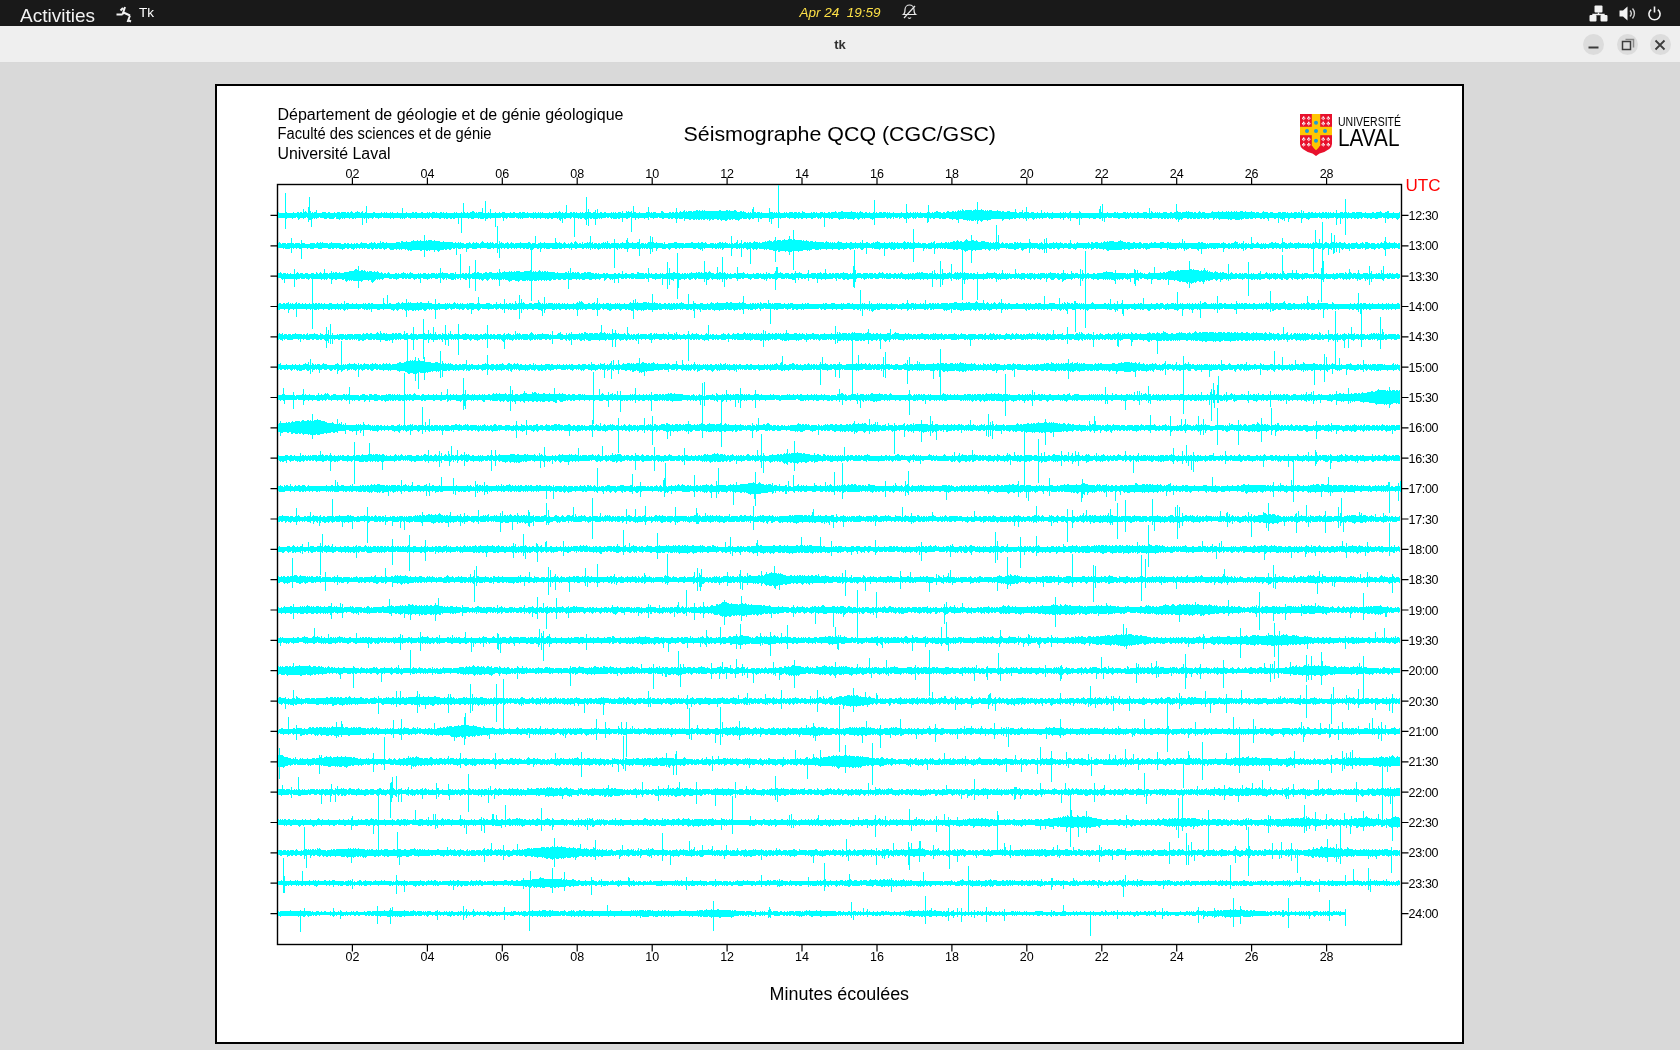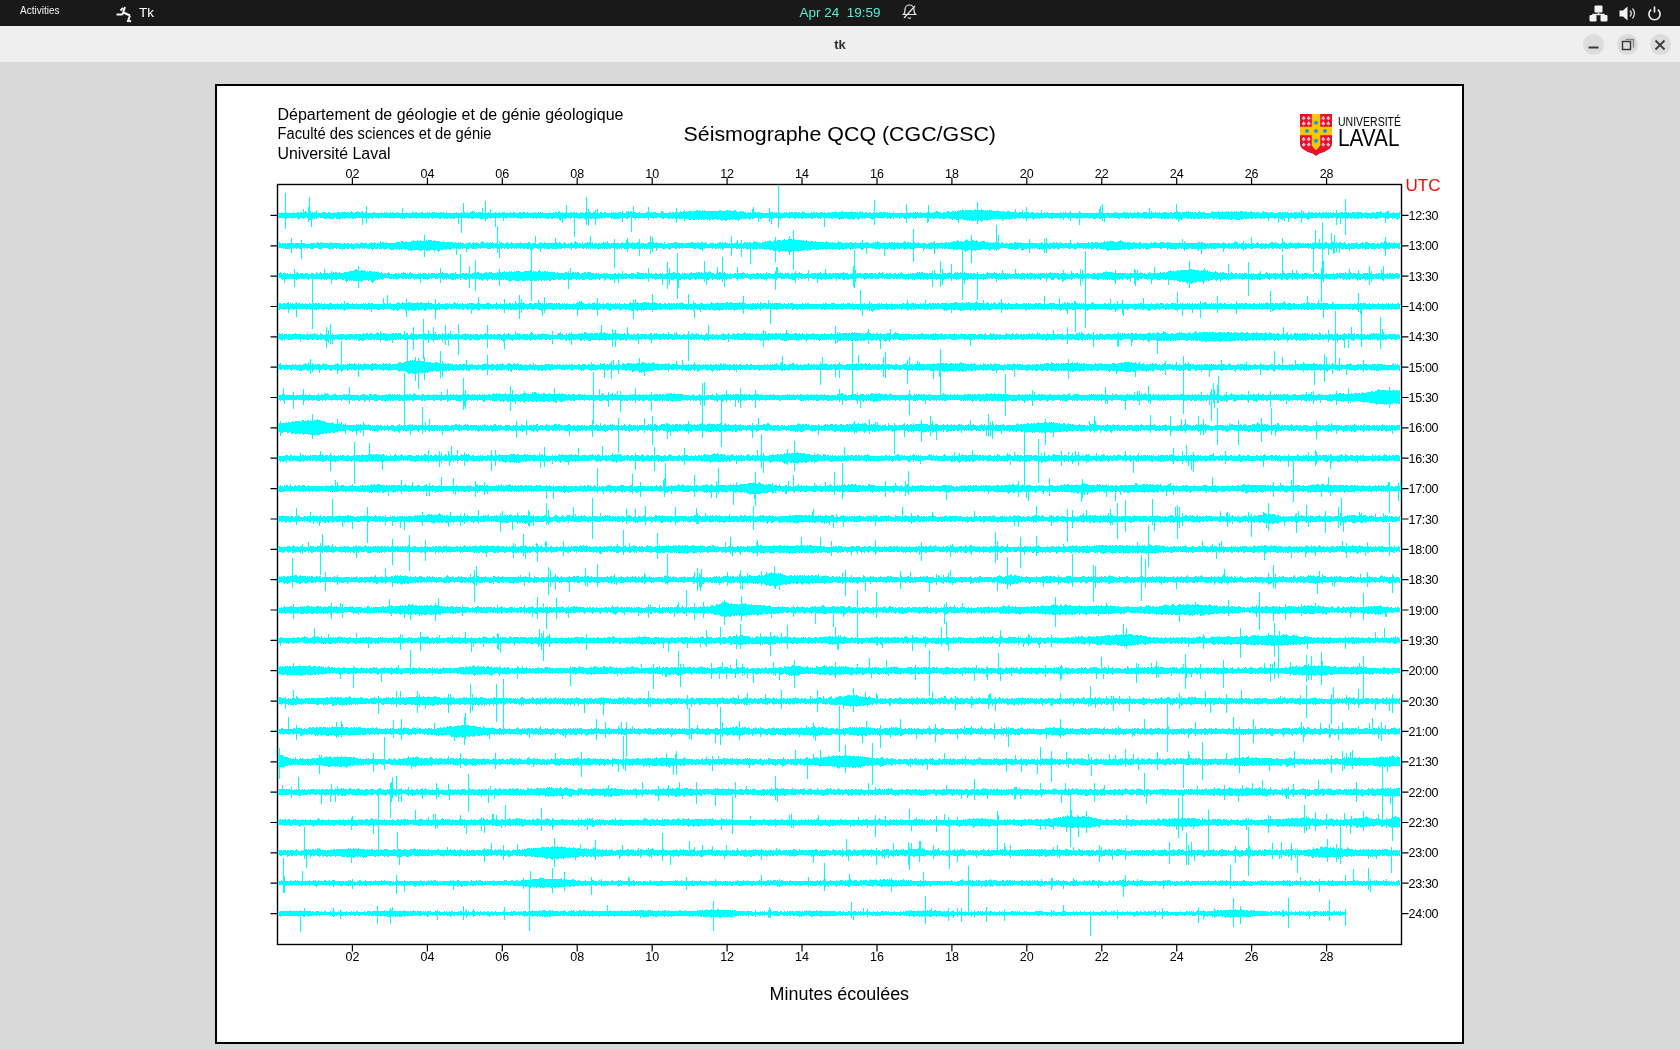--- a/index.html
+++ b/index.html
@@ -1,18 +1,18 @@
 <!DOCTYPE html>
 <html><head><meta charset="utf-8"><style>
 * { margin:0; padding:0; box-sizing:border-box; }
 html,body { width:1680px; height:1050px; overflow:hidden; background:#d9d9d9; font-family:"Liberation Sans", sans-serif; }
 #topbar { position:absolute; left:0; top:0; width:1680px; height:26px; background:#191919; color:#f2f2f2; z-index:5; }
-#activities { position:absolute; left:20px; top:5px; font-size:10px; }
+#activities { position:absolute; left:20px; top:5px; font-size:19px; }
 #tkapp { position:absolute; left:139px; top:5px; font-size:13.5px; color:#fff; }
-#clock { position:absolute; left:700px; width:280px; text-align:center; top:5px; font-size:13.5px; color:#5eead4; }
+#clock { position:absolute; left:700px; width:280px; text-align:center; top:5px; font-size:13.5px; color:#fde047;font-style:italic; }
 #titlebar { position:absolute; left:0; top:26px; width:1680px; height:37px; background:#efefef; border-bottom:1px solid #d8d8d8; z-index:5; }
 #titlebar .t { position:absolute; left:0; width:1680px; text-align:center; top:11px; font-size:13px; font-weight:bold; color:#2f2f2f; }
 .wbtn { position:absolute; width:21px; height:21px; border-radius:50%; background:#dcdcdc; top:8px; }
 #winbg { position:absolute; left:0; top:63px; width:1680px; height:987px; background:#d9d9d9; }
 #canvasbox { position:absolute; left:215px; top:84px; width:1249px; height:960px; background:#fff; border:2px solid #000; }
 svg.ov { position:absolute; left:0; top:0; }
 text { font-family:"Liberation Sans", sans-serif; }
 </style></head>
 <body>
 <div id="winbg"></div>

